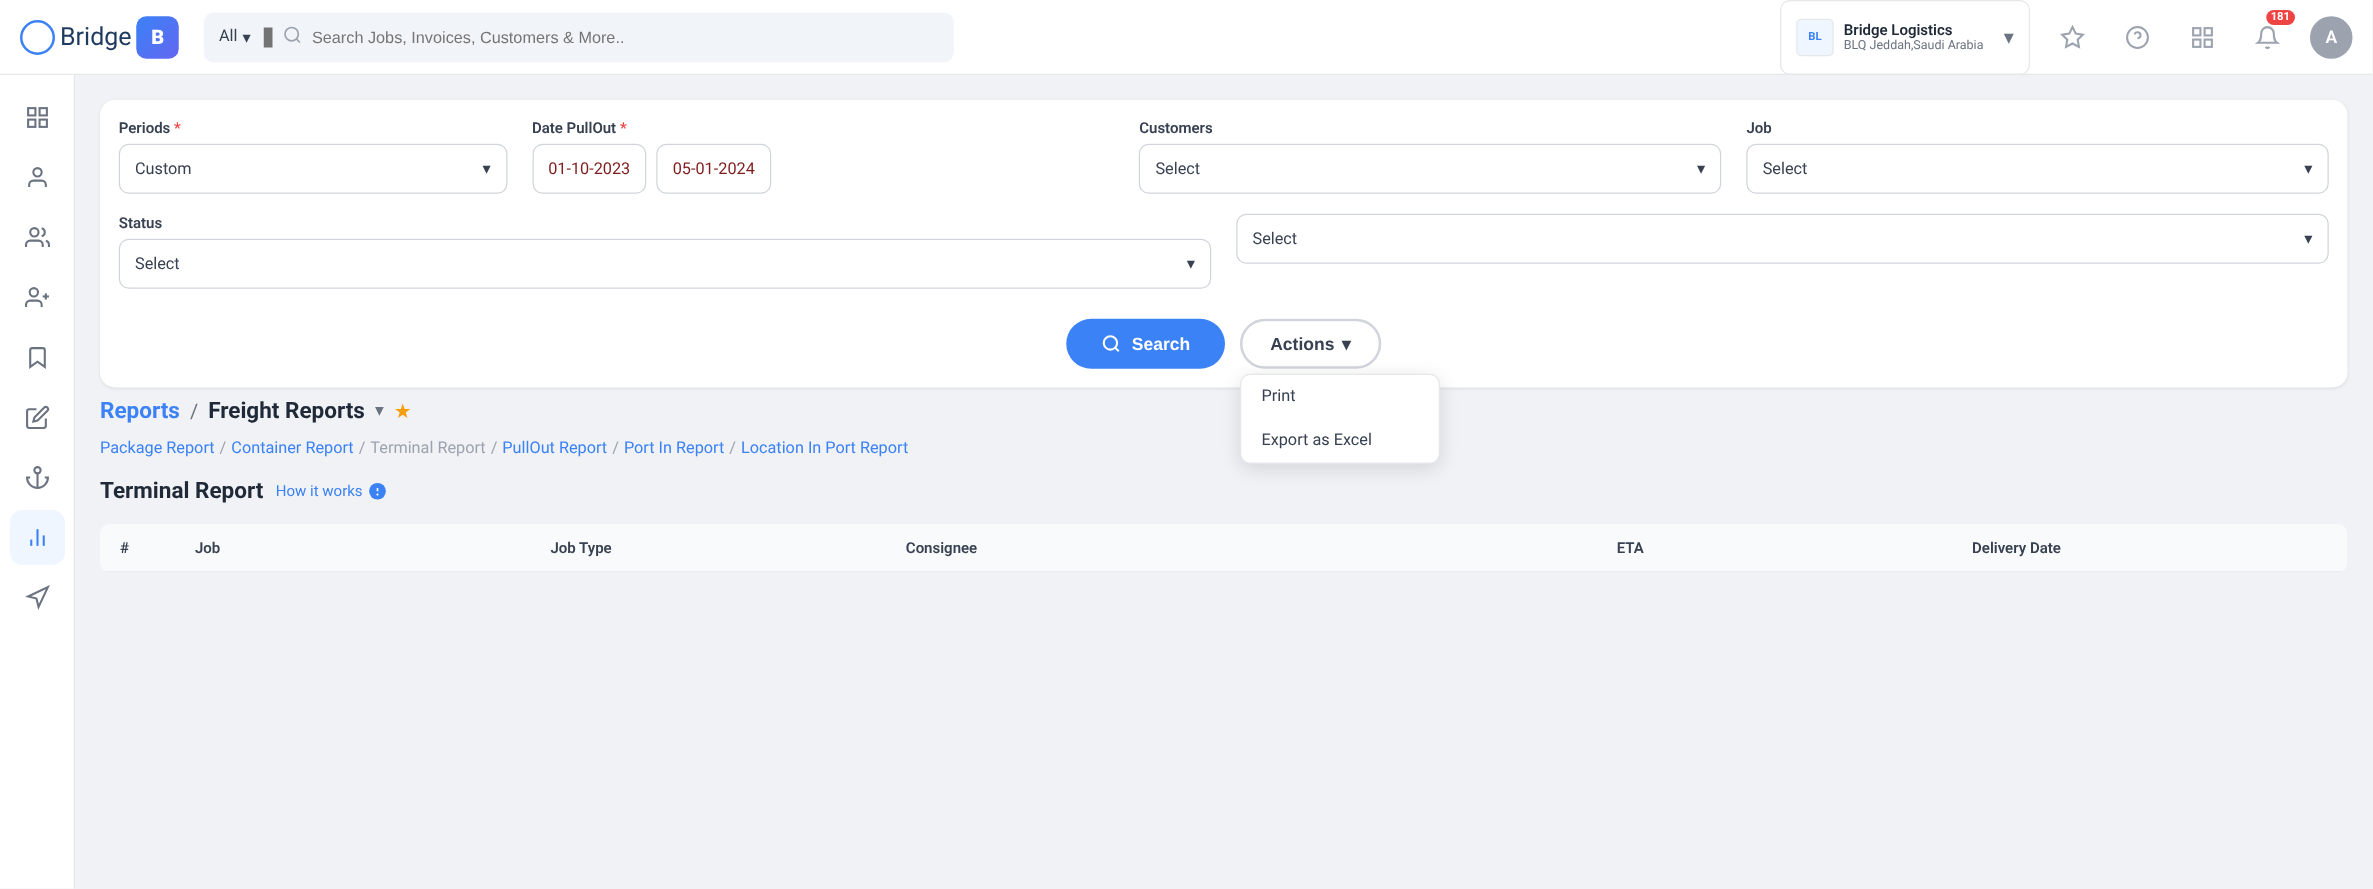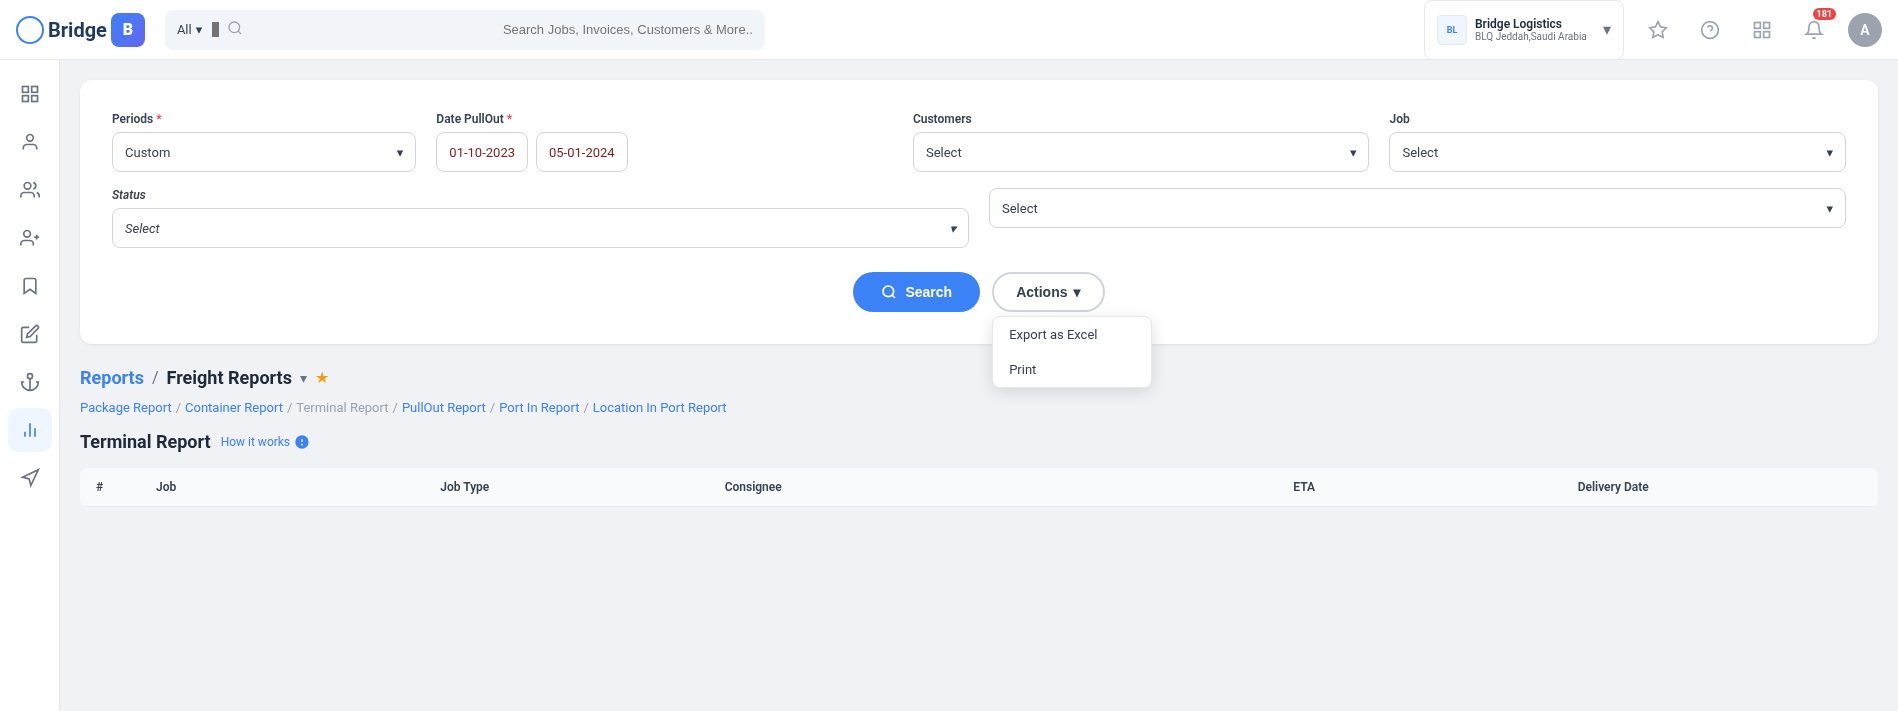--- a/index.html
+++ b/index.html
@@ -23,21 +23,21 @@
       gap: 4px;
       margin-right: 8px;
     }
     .logo-circle {
       width: 28px; height: 28px;
       border: 2px solid #3b82f6;
       border-radius: 50%;
       display: flex; align-items: center; justify-content: center;
       font-size: 10px; color: #3b82f6; font-weight: bold;
     }
-    .logo-text { font-size: 20px; font-weight: 700; color: #1e3a5f; }
+    .logo-text { font-size: 20px; font-weight: 400; color: #1e3a5f; }
     .logo-b { color: #3b5fc0; font-size: 22px; font-weight: 900; }
     .logo-bridge-icon {
       width: 34px; height: 34px;
       background: linear-gradient(135deg, #3b82f6, #6366f1);
       border-radius: 8px;
       display: flex; align-items: center; justify-content: center;
       color: white; font-weight: 900; font-size: 16px;
     }
 
     .search-bar {
@@ -52,21 +52,21 @@
       gap: 8px;
     }
     .search-dropdown {
       display: flex; align-items: center; gap: 4px;
       font-size: 13px; color: #374151;
       border-right: 7px solid #737373;
       padding-right: 10px; cursor: pointer;
     }
     .search-input {
       border: none; background: transparent; flex: 1;
-      font-size: 13px; color: #9ca3af; outline: none; text-align: right;
+      font-size: 13px; color: #9ca3af; outline: none;
     }
 
     .nav-right {
       display: flex; align-items: center; gap: 16px; margin-left: auto;
     }
     .company-selector {
       display: flex; align-items: center; gap: 8px;
       border: 1px solid #e5e7eb; border-radius: 8px;
       padding: 14px 12px; cursor: pointer; min-width: 200px;
     }
@@ -117,35 +117,35 @@
 
     
     .content {
       flex: 1; overflow-y: auto; padding: 20px;
       background: #f0f2f5;
     }
 
     
     .filter-card {
       background: #fff; border-radius: 12px;
-      padding: 32px; margin-bottom: 23px;
+      padding: 15px; margin-bottom: 8px;
       box-shadow: 0 1px 3px rgba(0,0,0,0.08);
     }
     .filter-row {
       display: flex; gap: 20px; margin-bottom: 16px;
       align-items: flex-start;
     }
     .filter-group {
       display: flex; flex-direction: column; gap: 6px;
     }
     .filter-group.periods { flex: 1; }
     .filter-group.date-filter { flex: 1.5; }
     .filter-group.customers { flex: 1.5; }
     .filter-group.job { flex: 1.5; }
-    .filter-group.status { flex: 1; font-style: italic; }
+    .filter-group.status { flex: 1; }
     .filter-group.type { flex: 1; }
 
     .filter-label {
       font-size: 12px; font-weight: 600; color: #374151;
       display: flex; align-items: center; gap: 3px;
     }
     .required { color: #ef4444; }
     .filter-select {
       display: flex; align-items: center; justify-content: space-between;
       border: 1px solid #d1d5db; border-radius: 8px;
@@ -444,22 +444,22 @@
               <line x1="21" y1="21" x2="16.65" y2="16.65"></line>
             </svg>
           <span>Search</span>
         </button>
         <div style="position:relative;">
           <button class="btn-actions">
             <span>Actions</span>
             <span>▾</span>
           </button>
           <div class="dropdown-menu" style="display:block;">
+            <div class="dropdown-item">Print</div>
             <div class="dropdown-item">Export as Excel</div>
-            <div class="dropdown-item">Print</div>
           </div>
         </div>
       </div>
     </div>
 
     <div class="reports-section">
       <div class="breadcrumb-title">
         <span class="breadcrumb-reports">Reports</span>
         <span class="breadcrumb-sep">/</span>
         <span class="breadcrumb-current">Freight Reports</span>

